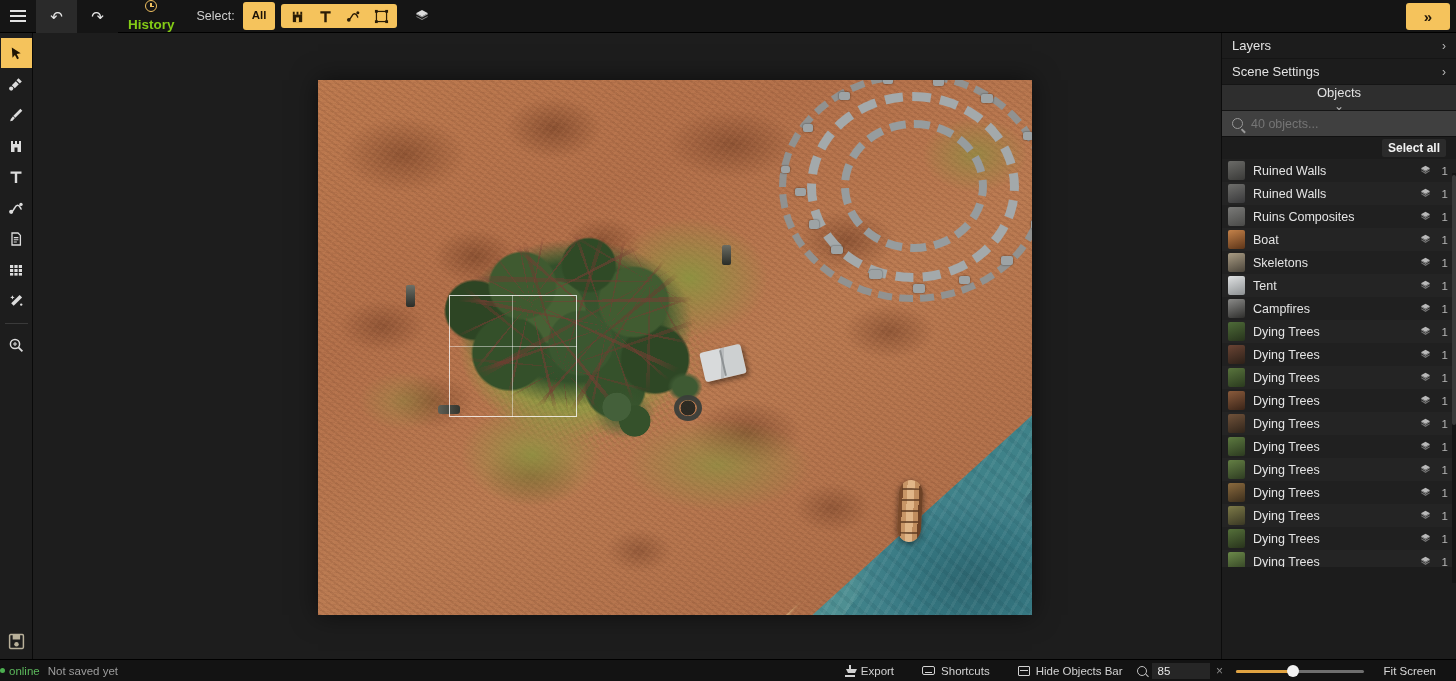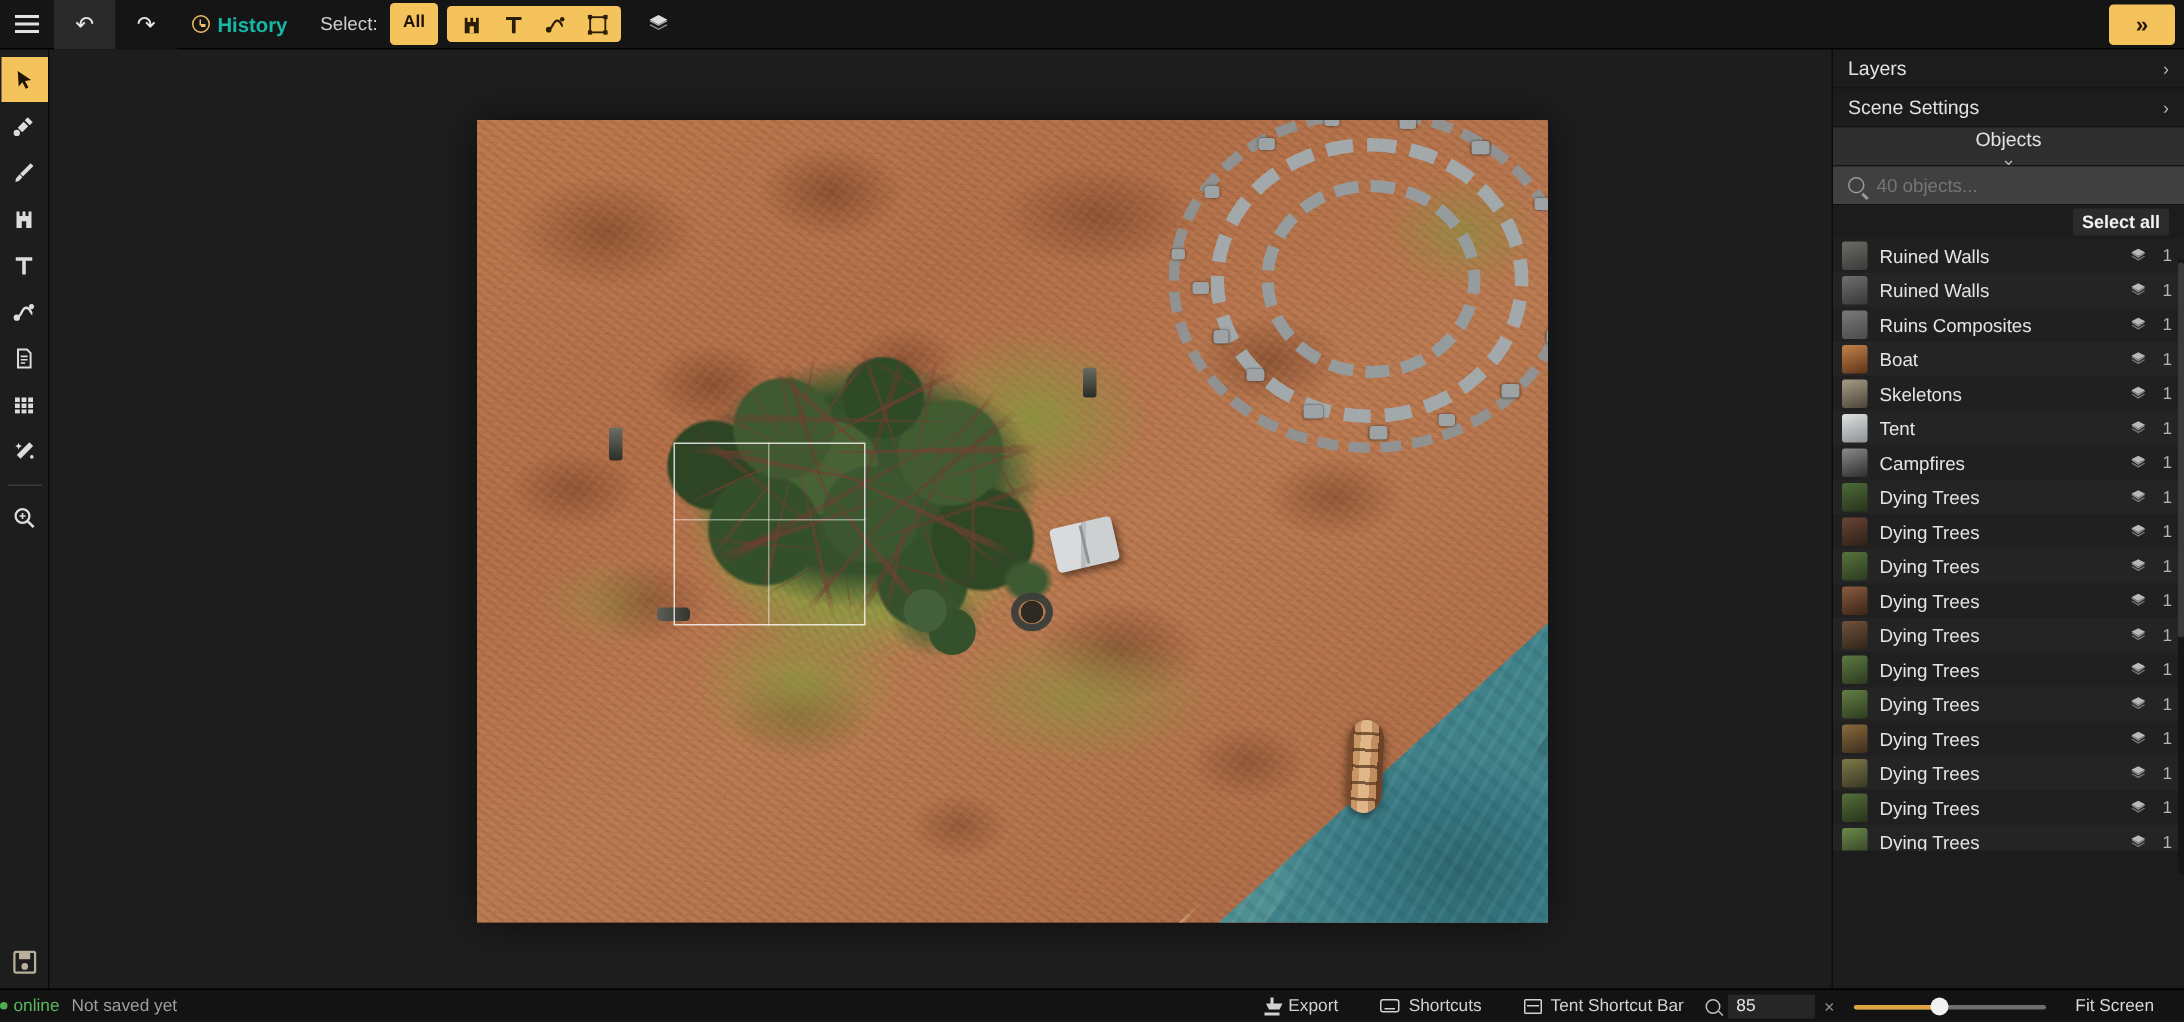--- a/index.html
+++ b/index.html
@@ -26,22 +26,22 @@
   .tb-btn {
     height: 33px; min-width: 41px; display: flex; align-items: center;
     justify-content: center; color: #e0e0e0; cursor: pointer;
     font-size: 13px;
   }
   .tb-btn.undo { background: #2a2a2a; }
   .tb-btn.redo { background: #151515; }
   .arrow-ico { font-size: 15px; color: #e8e8e8; line-height: 1; }
   #history-btn {
     display: flex; align-items: center; gap: 5px; height: 33px;
-    padding: 0 12px 0 10px; color: #14b8a6; font-size: 13.5px;
-    font-weight: bold; cursor: pointer;
+    padding: 0 12px 0 10px; color: #84cc16; font-size: 13.5px;
+    font-weight: bold; cursor: pointer; flex-direction: column;
   }
   .clock-ico { width: 12px; height: 12px; border: 1.6px solid #f0c060; border-radius: 50%; position: relative; }
   .clock-ico::after { content:""; position:absolute; left:4px; top:2px; width:1.4px; height:4px; background:#f0c060; }
   .clock-ico::before { content:""; position:absolute; left:4.5px; top:5.4px; width:3.5px; height:1.4px; background:#f0c060; }
   #select-label { font-size: 12.5px; color: #cfcfcf; margin: 0 8px 0 10px; }
   .pill-all {
     background: #f5c35c; color: #1c1206; font-size: 11.5px; font-weight: bold;
     padding: 8px 9px; border-radius: 3px; cursor: pointer; line-height: 1;
   }
   .pill-group {
@@ -800,21 +800,21 @@
             <i class="dl-base"></i>
           </span>
         <span>Export</span>
       </div>
       <div class="bb-item">
         <span class="kb-ico"></span>
         <span>Shortcuts</span>
       </div>
       <div class="bb-item">
         <span class="win-ico"></span>
-        <span>Tent Shortcut Bar</span>
+        <span>Hide Objects Bar</span>
       </div>
       <span class="zm-ico"></span>
       <input id="zoom-val" type="text" value="85" style="">
       <span id="zoom-clear">×</span>
       <div id="zoom-slider">
         <div class="track"></div>
         <div class="fill"></div>
         <div class="knob"></div>
       </div>
       <span id="fit-screen">Fit Screen</span>

